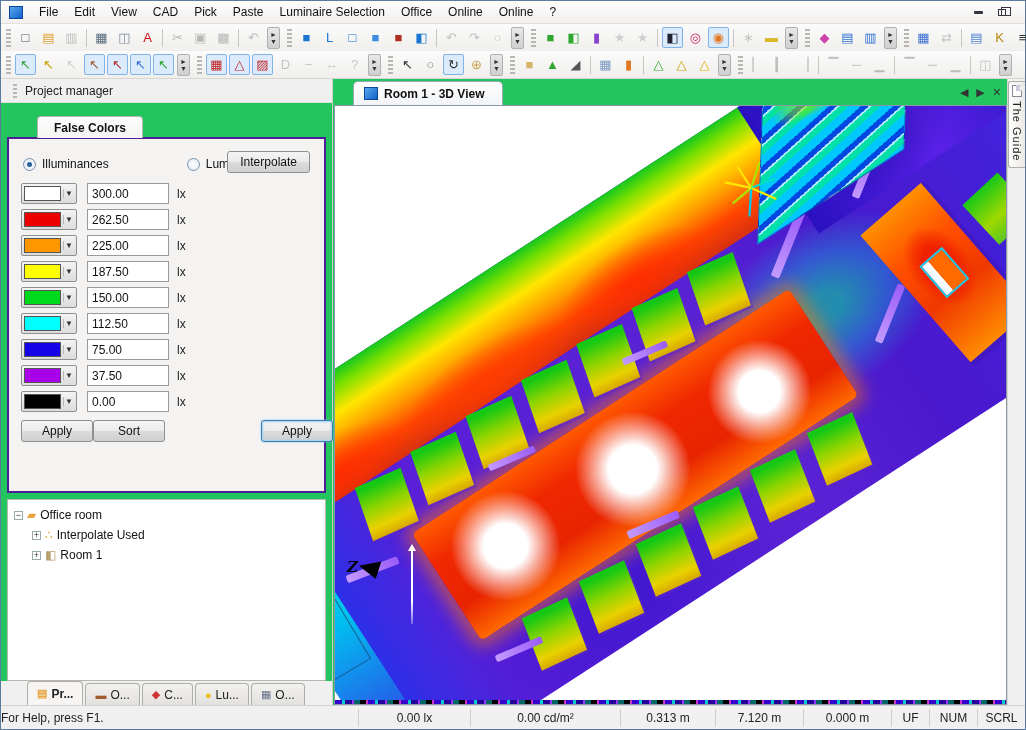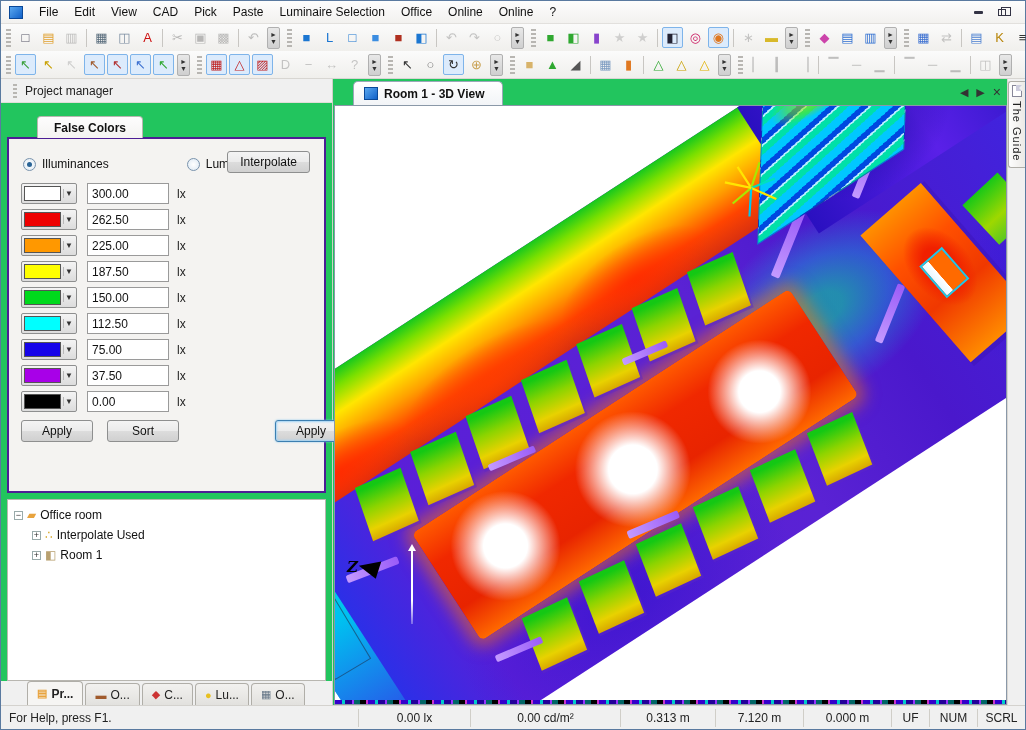--- a/index.html
+++ b/index.html
@@ -124,21 +124,21 @@
   .chair { position:absolute; background:linear-gradient(180deg,#18c818,#9ed800 60%,#5ac820); box-shadow:1px 2px 0 1px rgba(80,30,200,.4); }
   .zaxis { position:absolute; left:12px; top:452px; display:flex; align-items:center; z-index:5; }
   .zlabel { font-family:"DejaVu Serif",serif; font-style:italic; font-weight:bold; font-size:15px; color:#000; margin-right:1px; }
   .zarrow { width:0; height:0; border-top:11px solid transparent; border-bottom:7px solid transparent; border-right:20px solid #000; transform:rotate(18deg); }
   .up-arrow { position:absolute; left:76px; top:440px; width:2px; height:78px; background:linear-gradient(#fff,#fff 70%,rgba(255,255,255,.3)); z-index:5;}
   .up-arrow:before{content:"";position:absolute;left:-3px;top:-6px;border:4px solid transparent;border-bottom:7px solid #fff;}
   .noise-strip { position:absolute; left:0; right:0; bottom:0; height:4px; background:repeating-linear-gradient(90deg,#3300cc 0 7px,#00cccc 7px 10px,#220099 10px 17px,#9933ff 17px 19px,#006666 19px 25px,#000 25px 31px,#cc33cc 31px 33px); z-index:6; }
 
   
   .statusbar { height:24px; flex:0 0 auto; background:#f0f0f0; border-top:1px solid #d4d2ce; display:flex; align-items:center; font-size:12px; color:#222; }
-  .sb-help { padding-left:8px; flex:1 1 auto; }
+  .sb-help { flex:1 1 auto; }
   .sb-field { border-left:1px solid #d0cec8; height:18px; display:flex; align-items:center; justify-content:center; padding:0 10px; white-space:nowrap; }
 </style>
 </head>
 <body>
 
 <div class="win">
 
 
   <div class="menubar">
     <div class="menu-cube"></div>
@@ -383,21 +383,21 @@
                 <div class="swatch-btn">
                   <span class="swatch" style="background: rgb(0, 0, 0);"></span>
                   <span class="dd-arrow">▼</span>
                 </div>
                 <input class="cinput" value="0.00" style="">
                 <span class="unit">lx</span>
               </div>
             </div>
           <div class="btn-row">
             <button class="wbtn" style="width:72px">Apply</button>
-            <button class="wbtn" style="width:72px;margin-left:14px">Sort</button>
+            <button class="wbtn" style="width:72px;">Sort</button>
             <button class="wbtn btn-apply">Apply</button>
           </div>
         </div>
         <div class="interp-wrap">
           <button class="wbtn">Interpolate</button>
         </div>
       </div>
 
       <div class="tree-box">
         <div id="tree-items" style="padding:4px 0 0 6px;">

